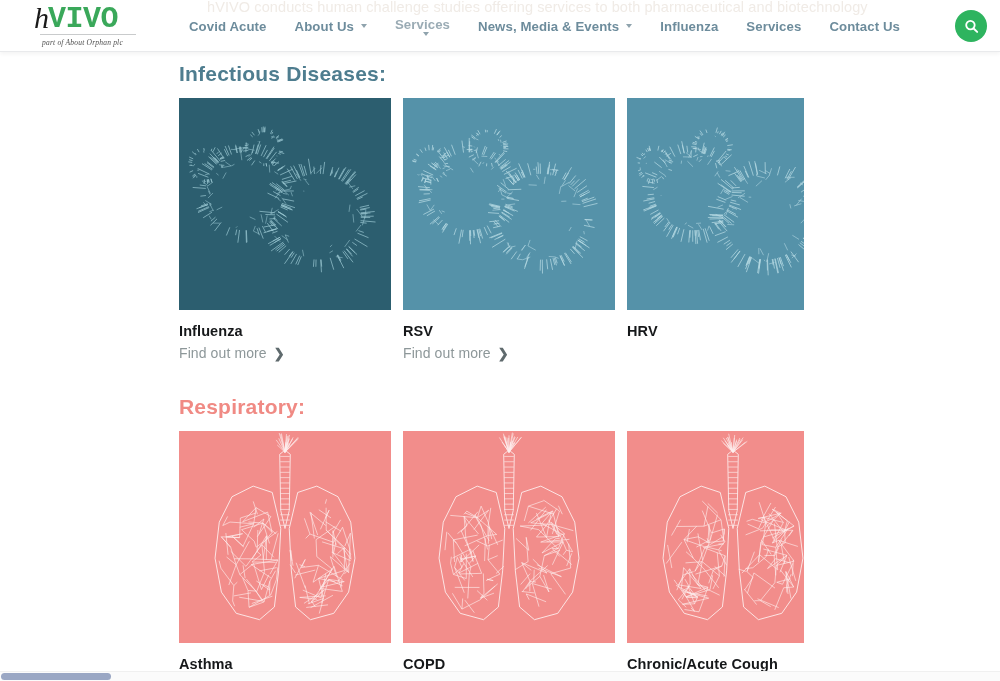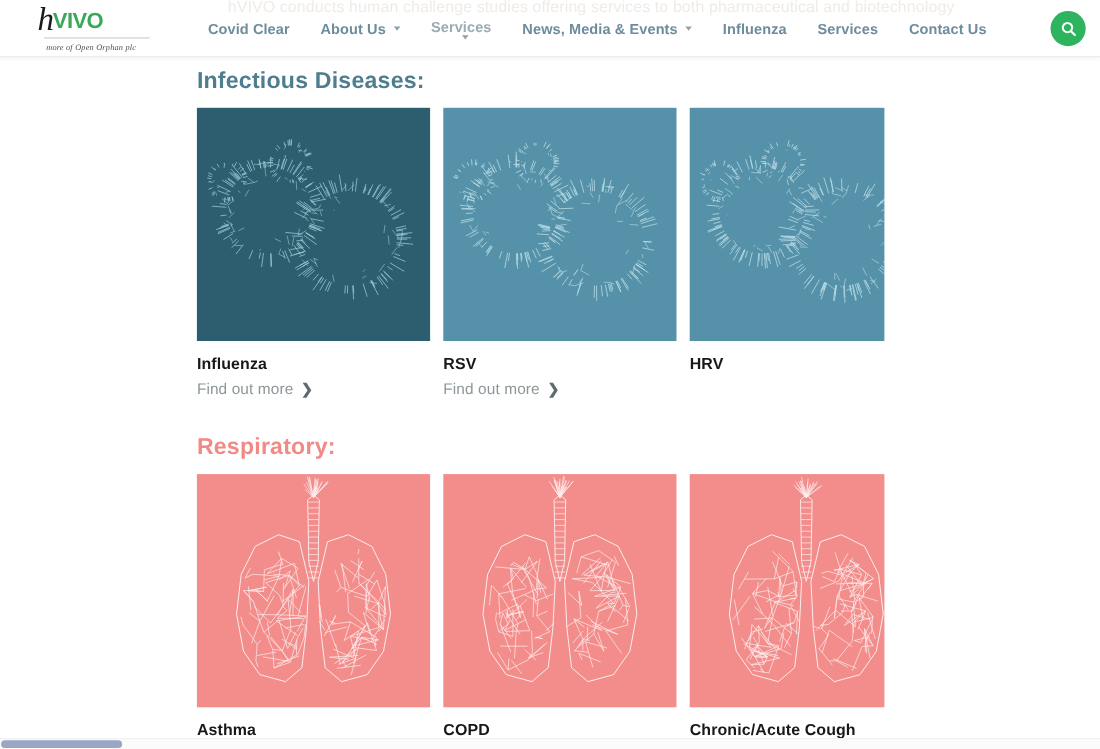--- a/index.html
+++ b/index.html
@@ -40,22 +40,22 @@
     position:relative; height:26px;
     display:flex; align-items:flex-end;
   }
   .logo-h{
     font-family:"Liberation Serif", serif;
     font-size:30px; font-style:italic; font-weight:400;
     color:#1a1a1a; line-height:26px;
     letter-spacing:-1px;
   }
   .logo-vivo{
-    font-family:Liberation Sans, sans-serif;
-    font-size:20px; font-weight:700; color:#3aa85a;
+    font-family:Liberation Mono, monospace;
+    font-size:30px; font-weight:700; color:#3aa85a;
     line-height:26px; letter-spacing:-.5px;
     position:relative; top:1px;
   }
   .logo-rule{
     width:96px; height:1px; background:#c9cbcc;
     margin-top:3px; margin-left:6px;
   }
   .logo-sub{
     font-family:"Liberation Serif", serif;
     font-style:italic;
@@ -163,26 +163,26 @@
 <div class="site-header">
 
   <div class="ghost-text">hVIVO conducts human challenge studies offering services to both pharmaceutical and biotechnology</div>
 
   <div class="logo-wrap">
     <div class="logo-mark">
       <span class="logo-h">h</span>
       <span class="logo-vivo">VIVO</span>
     </div>
     <div class="logo-rule"></div>
-    <div class="logo-sub">more of Open Orphan plc</div>
+    <div class="logo-sub">part of About Orphan plc</div>
   </div>
 
   <nav class="main-nav" id="nav-root">
       <div class="nav-item">
-        <span>Covid Clear</span>
+        <span>Covid Acute</span>
       </div>
       <div class="nav-item">
         <span>About Us</span>
         <span class="nav-caret"></span>
       </div>
       <div class="nav-item light">
         <span>Services</span>
         <span class="nav-caret"></span>
       </div>
       <div class="nav-item">

